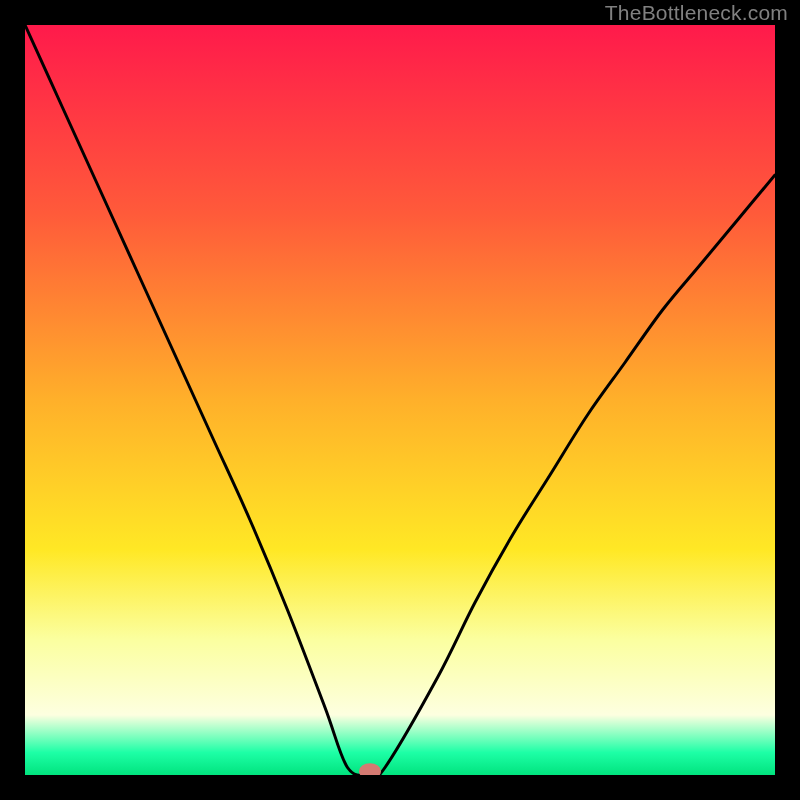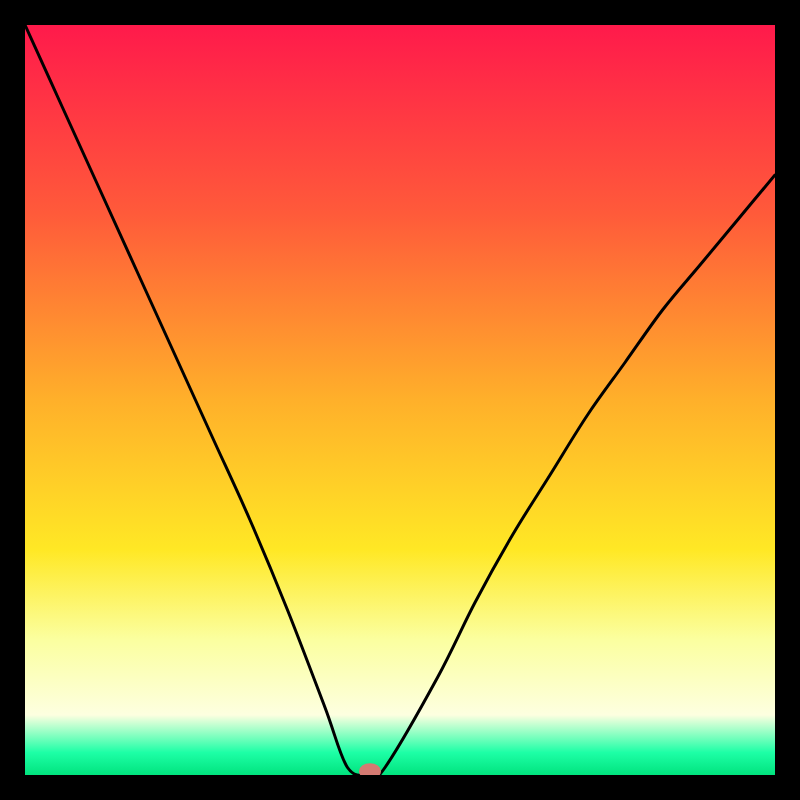--- a/index.html
+++ b/index.html
@@ -37,20 +37,21 @@
   }
   .plot svg {
     display: block;
   }
 </style>
 </head>
 <body>
 
 <div class="frame">
 
+  <div class="watermark">TheBottleneck.com</div>
 
   <div class="plot">
     <svg id="chart-svg" width="750" height="750" viewBox="0 0 750 750">
       <defs>
         <linearGradient id="bg-grad" x1="0" y1="0" x2="0" y2="1">
             <stop offset="0%" stop-color="#ff1a4b"></stop>
             <stop offset="25%" stop-color="#ff5a3a"></stop>
             <stop offset="50%" stop-color="#ffb02a"></stop>
             <stop offset="70%" stop-color="#ffe825"></stop>
             <stop offset="82%" stop-color="#fbffa0"></stop>

